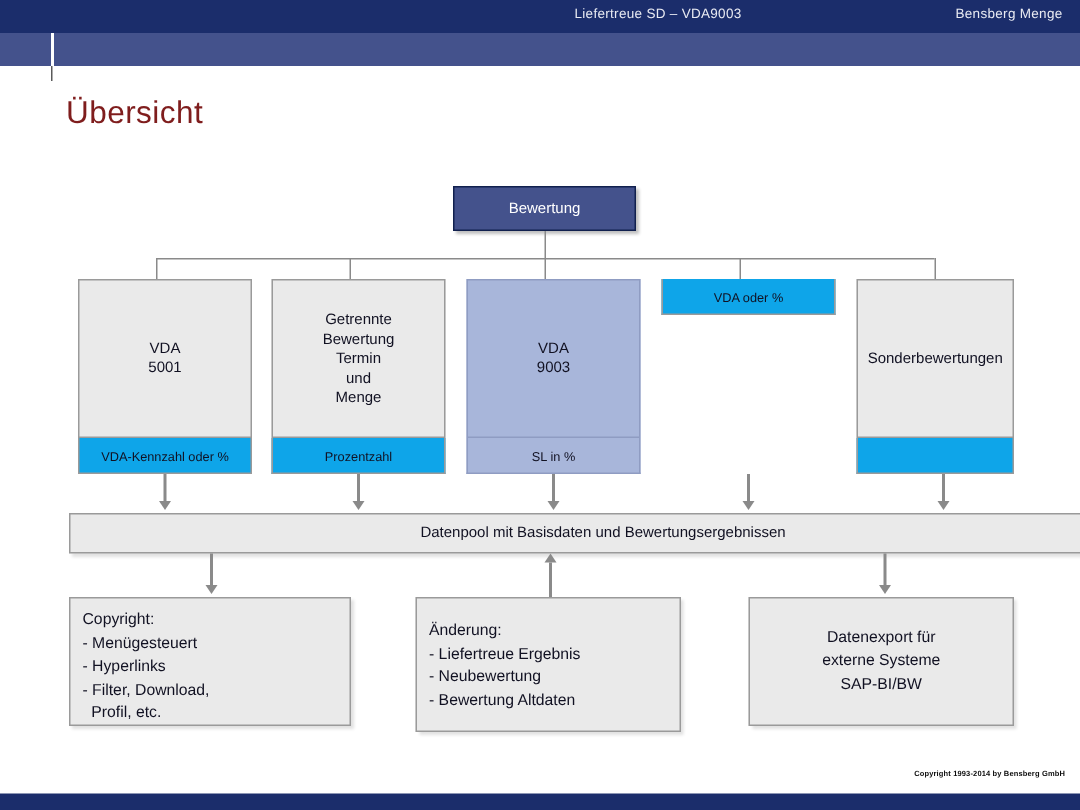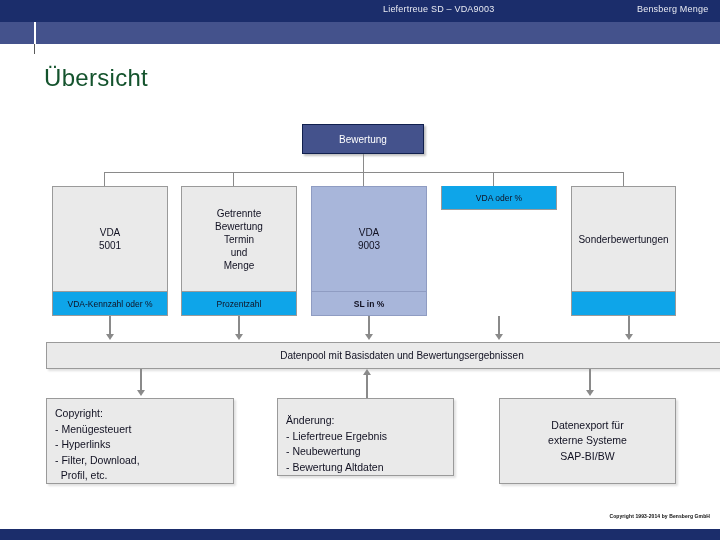--- a/index.html
+++ b/index.html
@@ -55,22 +55,22 @@
     position: absolute;
     left: 34px; top: 44px;
     width: 1px; height: 10px;
     background: #5a5a5a;
   }
 
   
   .page-title {
     position: absolute;
     left: 44px; top: 64px;
-    font-size: 24px;
-    color: #14532d;
+    font-size: 21px;
+    color: #7f1d1d;
     letter-spacing: .3px;
   }
 
   .box-top {
     position: absolute;
     left: 302px; top: 124px;
     width: 122px; height: 30px;
     box-sizing: border-box;
     background: #44528c;
     border: 1px solid #11204e;
@@ -106,21 +106,20 @@
     border-top: none;
     background: #0ea5e9;
     display: flex; align-items: center; justify-content: center;
     font-size: 8.5px;
     color: #111122;
   }
   .col.accent .cell-main,
   .col.accent .cell-sub {
     background: #a8b6da;
     border-color: #8f9cc2;
-    font-weight: bold;
   }
   .col.accent .cell-main { font-weight: normal; }
 
   
   .datapool {
     position: absolute;
     left: 46px; top: 342px;
     width: 712px; height: 27px;
     box-sizing: border-box;
     border: 1px solid #9a9a9a;
@@ -136,21 +135,21 @@
     position: absolute;
     box-sizing: border-box;
     border: 1px solid #9a9a9a;
     background: #eaeaea;
     font-size: 10.5px;
     color: #111122;
     line-height: 15.5px;
     box-shadow: 2px 2px 2px rgba(0,0,0,.12);
   }
   .bbox.left  { left: 46px;  top: 398px; width: 188px; height: 86px; padding: 7px 0 0 8px; text-align: left; }
-  .bbox.mid   { left: 277px; top: 398px; width: 177px; height: 78px; padding: 14px 0 0 8px; text-align: left; }
+  .bbox.mid   { left: 277px; top: 398px; width: 177px; height: 90px; padding: 14px 0 0 8px; text-align: left; }
   .bbox.right { left: 499px; top: 398px; width: 177px; height: 86px;
                 display: flex; align-items: center; justify-content: center; text-align: center; }
   .bbox .ln { white-space: pre; }
 
   
   .vline { position: absolute; width: 1px; background: #8a8a8a; }
   .hline { position: absolute; height: 1px; background: #8a8a8a; }
 
   .arr-down, .arr-up {
     position: absolute;

